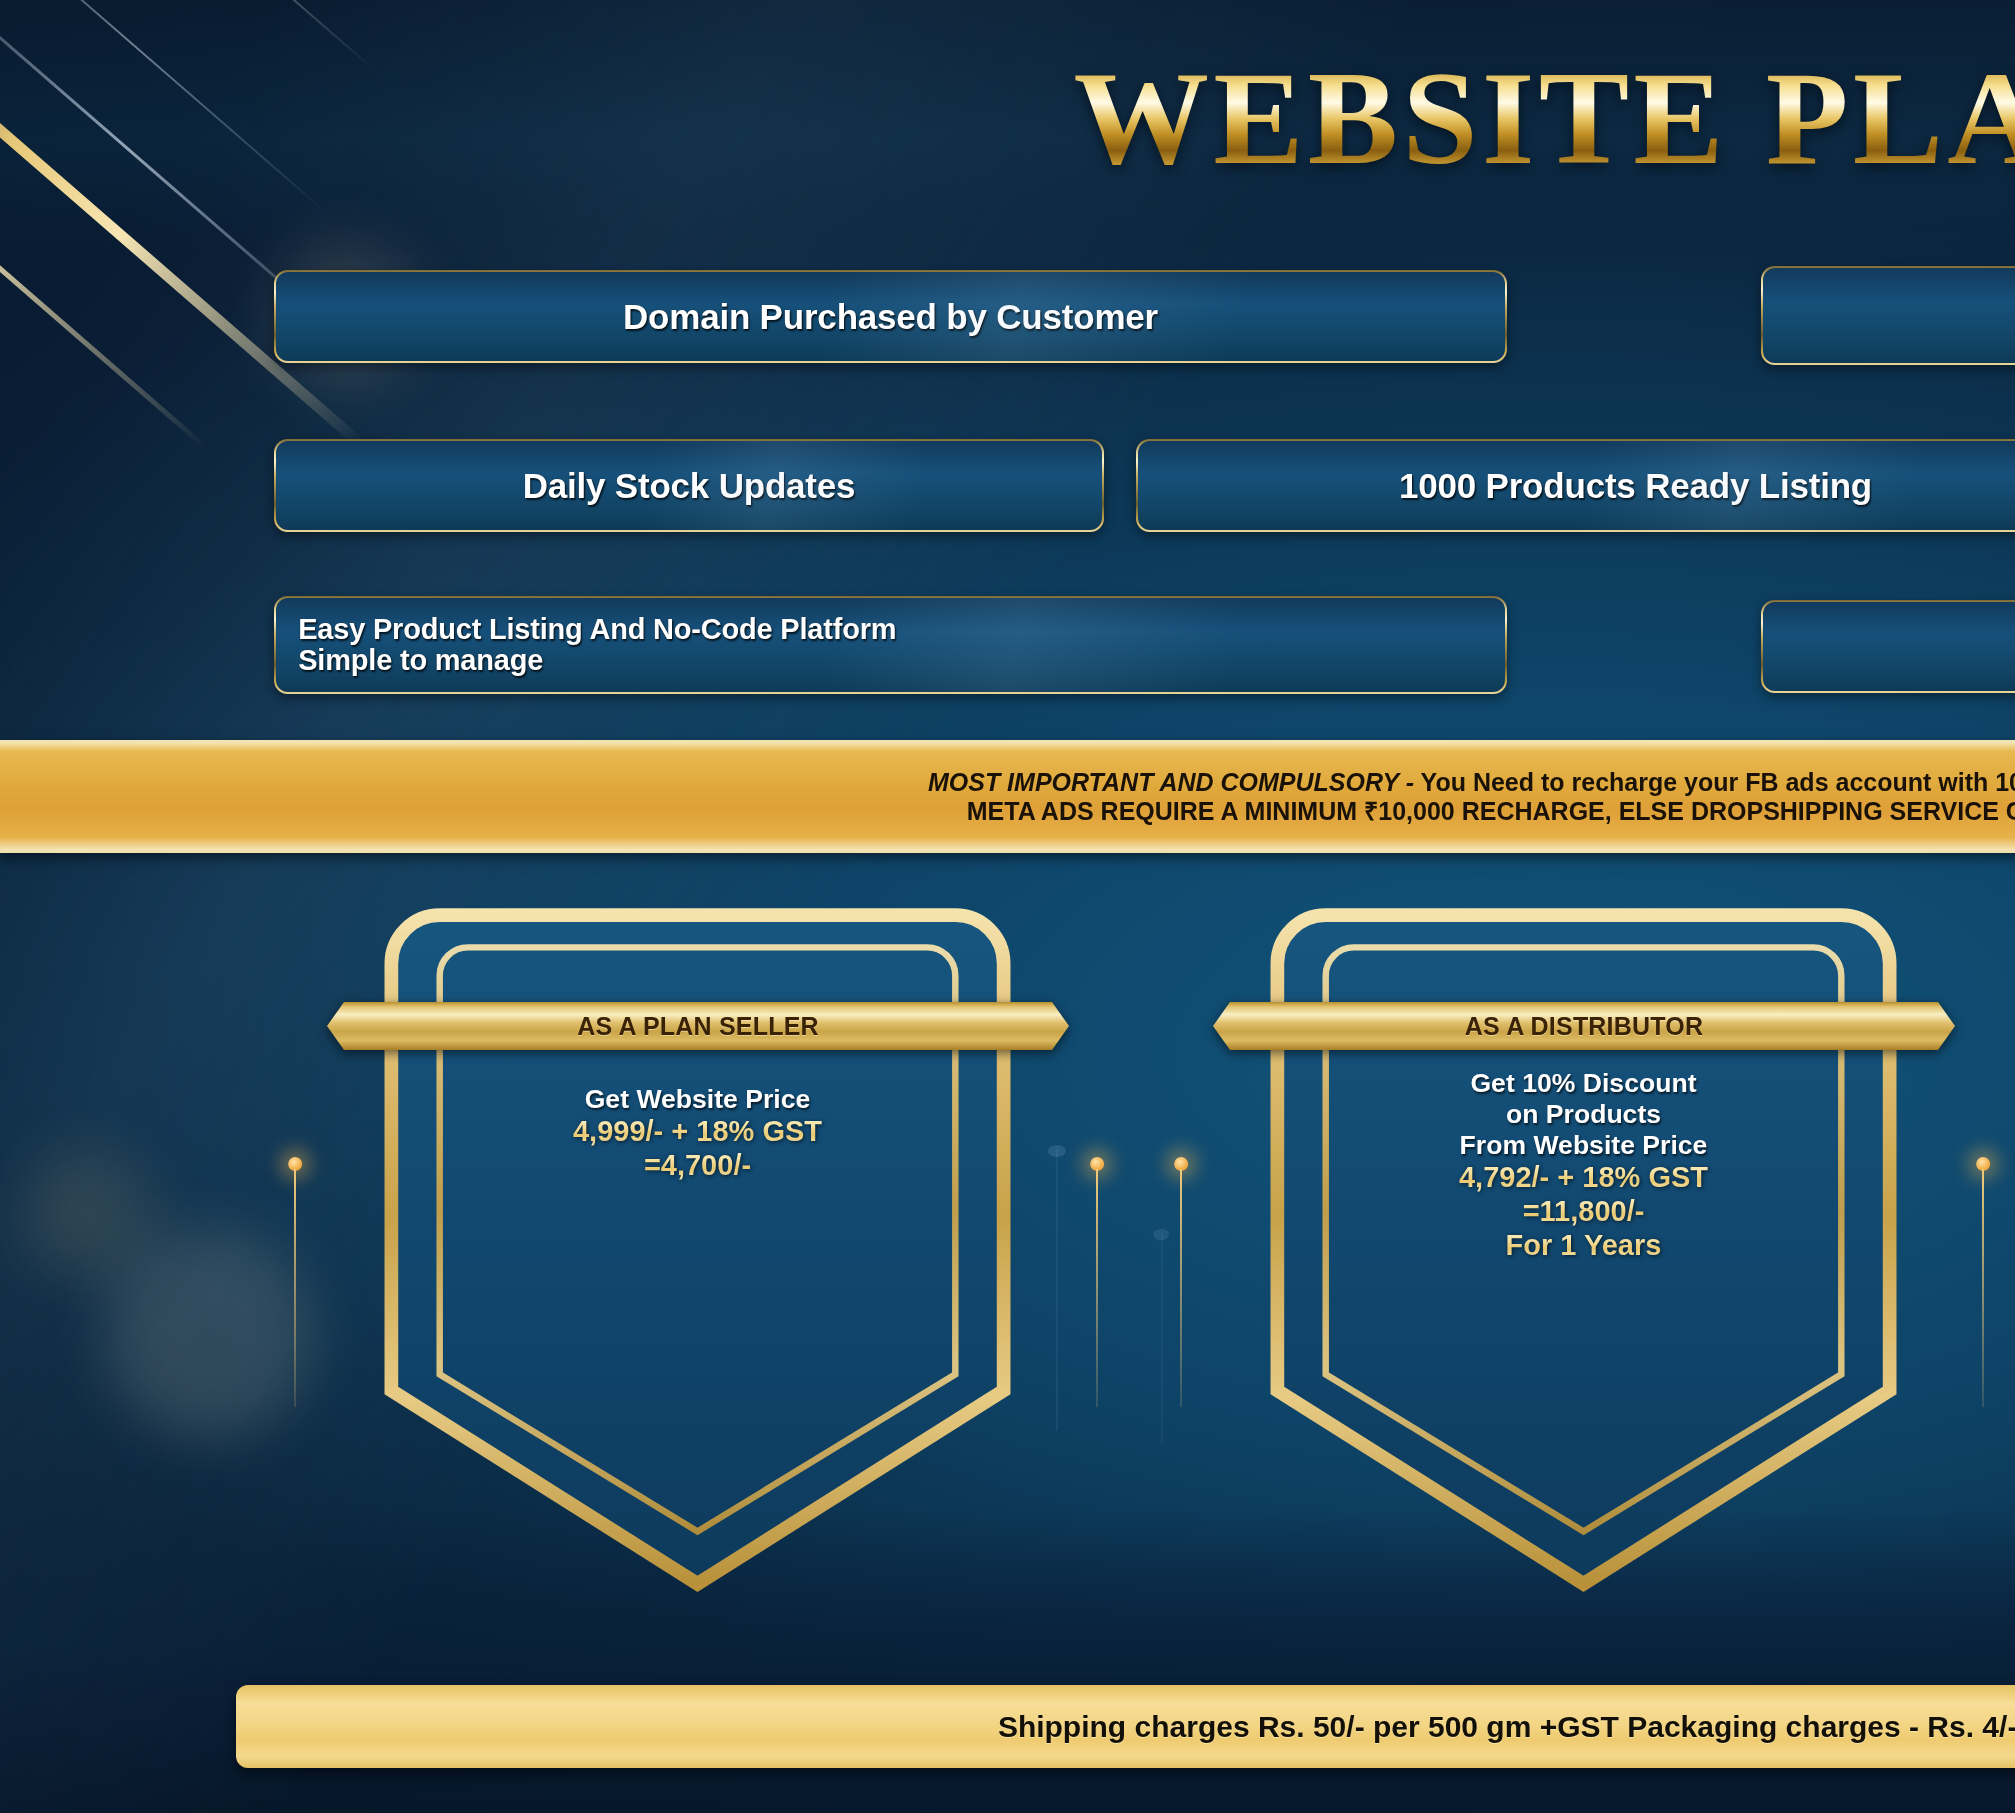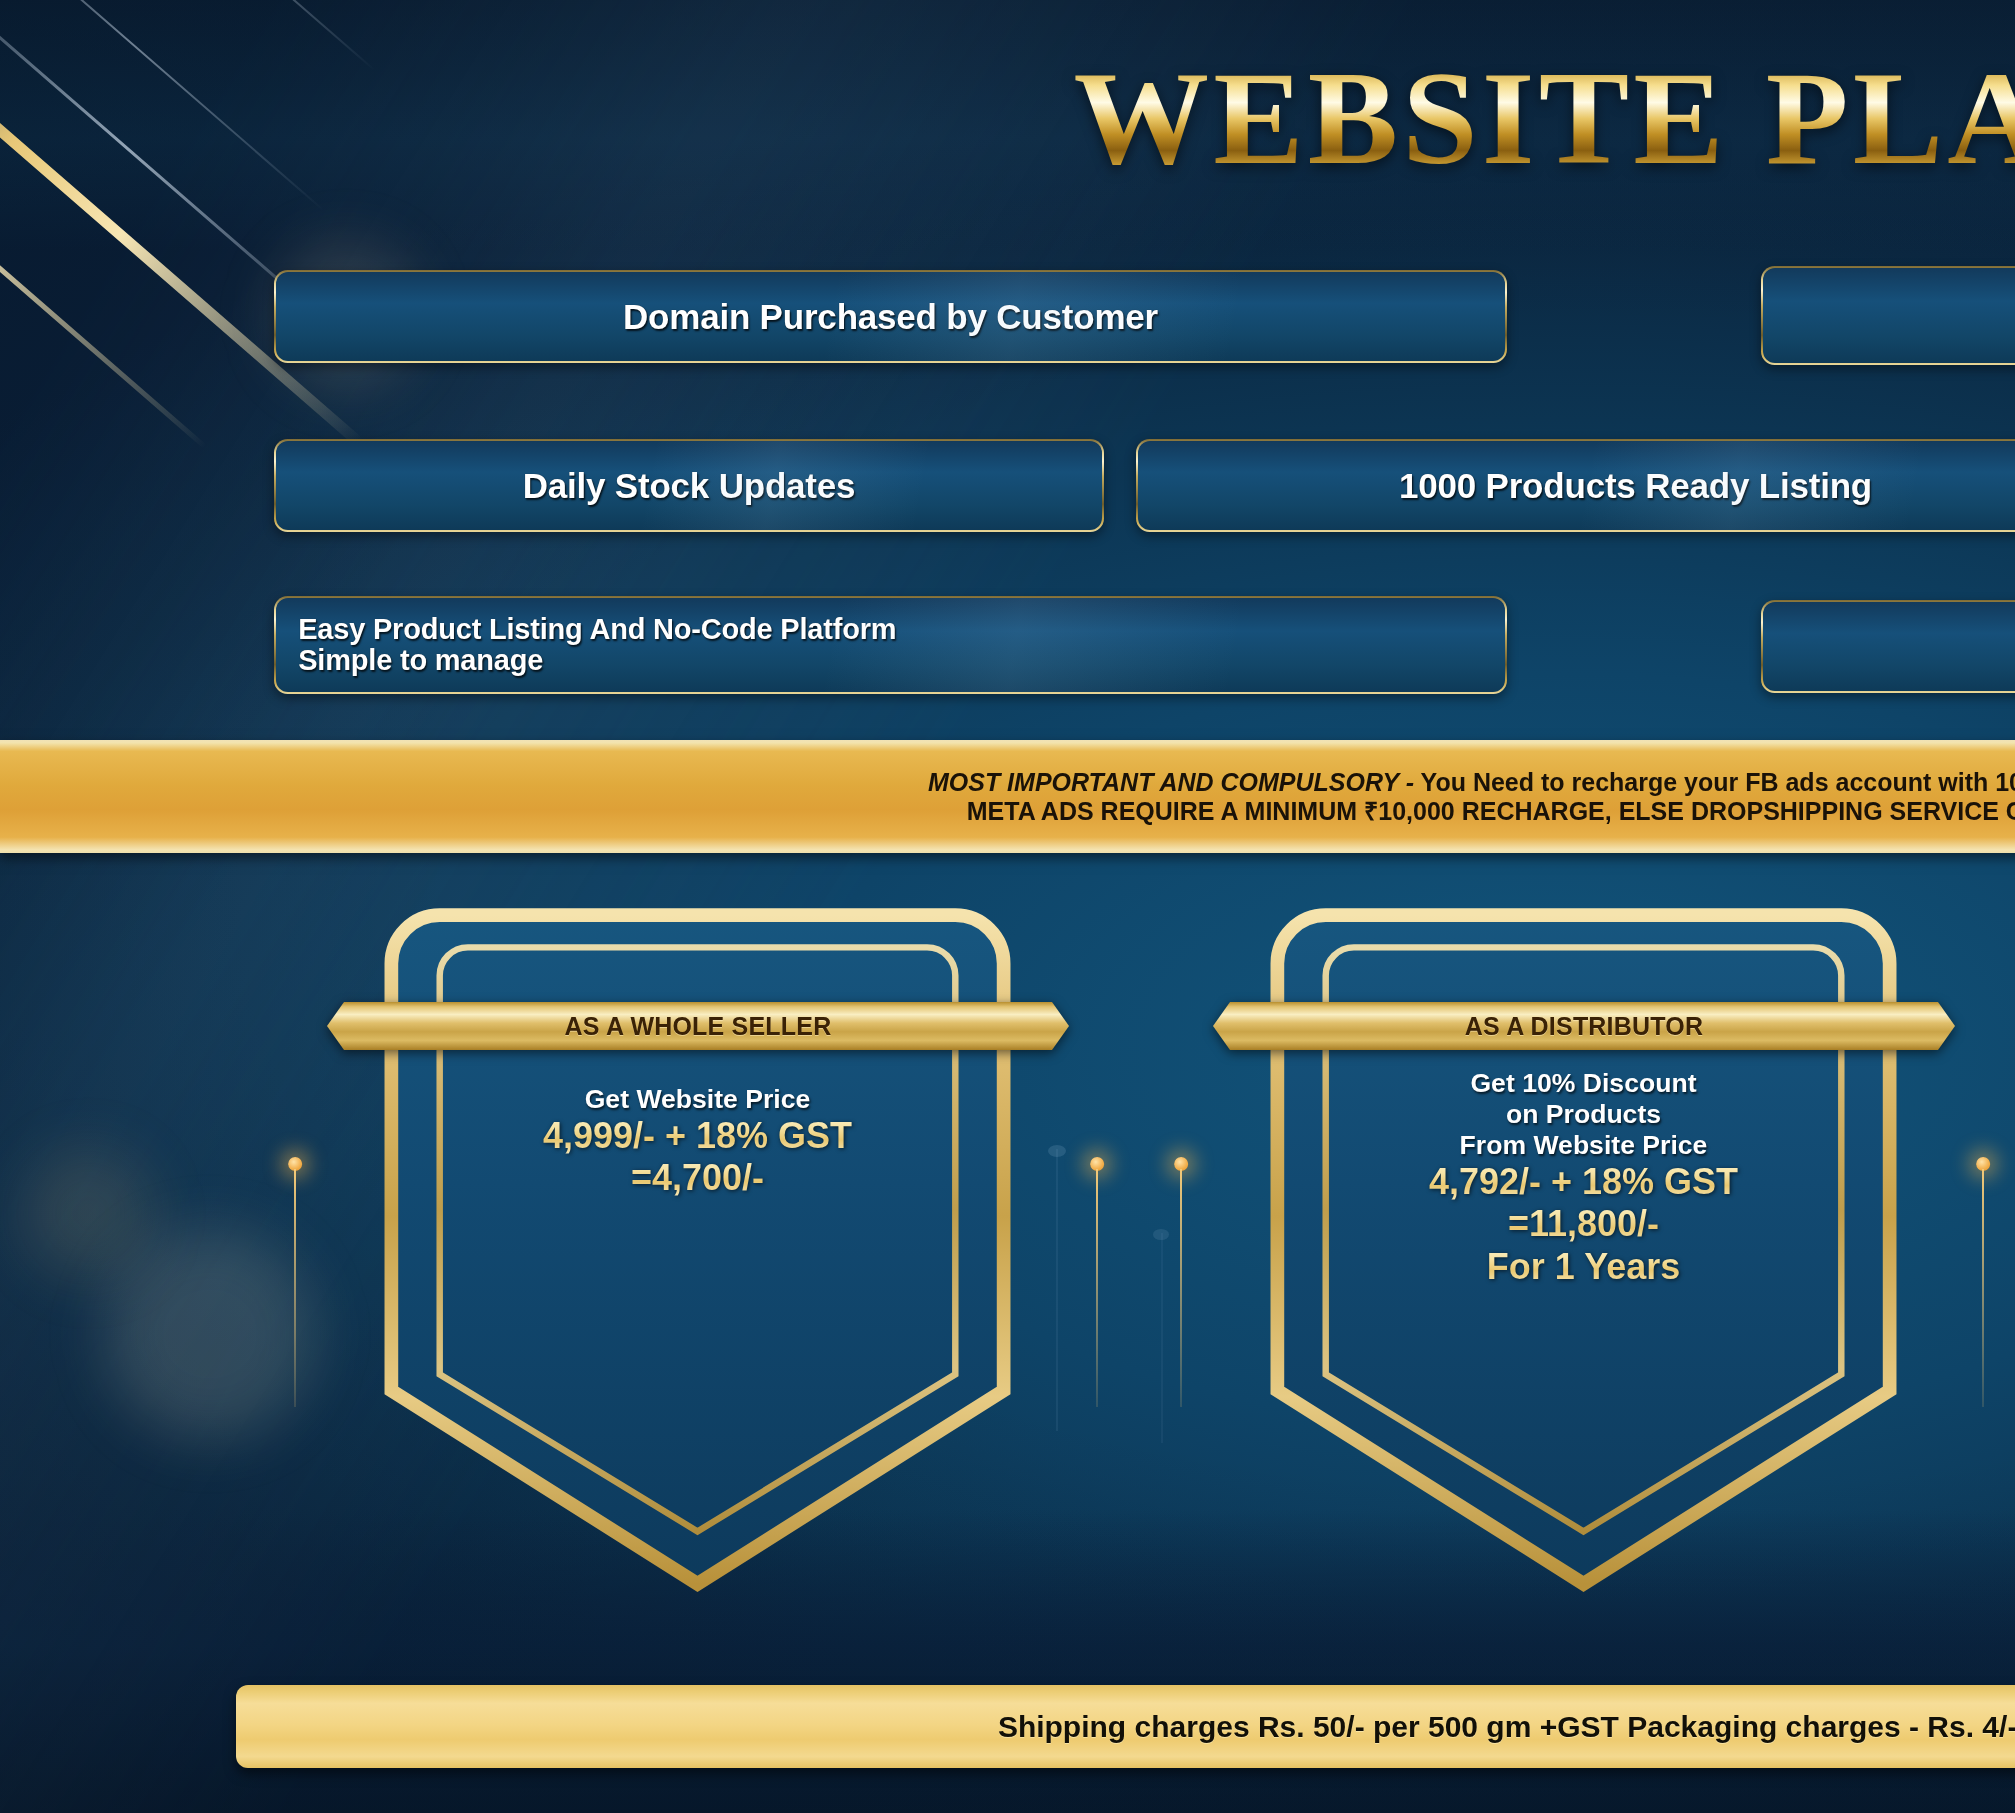--- a/index.html
+++ b/index.html
@@ -129,21 +129,21 @@
     position:relative; z-index:2;
     color:#3a2206; font-weight:bold; font-size:25px;
     letter-spacing:0.2px; white-space:nowrap;
     text-shadow:0 0.8px 0.4px rgba(255,238,190,.55);
   }
 
   .card-body { position:absolute; text-align:center; }
   .hl { color:#ffffff; font-weight:bold; font-size:26.6px; line-height:1.17;
         text-shadow:1.2px 1.6px 2.4px rgba(0,0,0,.7); }
   .pl {
-    font-weight:bold; font-size:36px; line-height:1.17;
+    font-weight:bold; font-size:29px; line-height:1.17;
     background:linear-gradient(180deg,#fdf3cd 0%,#f6e3a4 30%,#e9c871 58%,#f4e0a5 85%,#fbf0c6 100%);
     -webkit-background-clip:text; background-clip:text;
     color:transparent; -webkit-text-fill-color:transparent;
     filter:drop-shadow(1.2px 1.6px 2px rgba(0,0,0,.65));
   }
 
   .glowdot { position:absolute; }
   .glowdot .stem { position:absolute; width:2px; background:linear-gradient(180deg,#f3c978,rgba(243,201,120,.15)); left:50%; transform:translateX(-50%); }
   .glowdot .ball {
     position:absolute; width:13.7px; height:13.7px; border-radius:50%;
@@ -270,21 +270,21 @@
       <div class="ball"></div>
         <div class="stem" style="top:12px; bottom:0;"></div>
     </div>
     <div class="glowdot" style="left:758px; top:258px; height:250px;">
       <div class="ball"></div>
         <div class="stem" style="top:12px; bottom:0;"></div>
     </div>
 
     <div class="ribbon" style="left:-12px; top:103px; width:742px;">
       <div class="ribbon-bg"></div>
-      <div class="ribbon-txt">AS A WHOLE SELLER</div>
+      <div class="ribbon-txt">AS A PLAN SELLER</div>
     </div>
 
     <div class="card-body" style="left:32px; top:185px; width:653px;">
       <div class="hl">Get Website Price</div>
       <div class="pl">4,999/- + 18% GST</div>
       <div class="pl">=4,700/-</div>
     </div>
   </div>
 
   <div class="shield" style="left:1225px; top:899px; width:717px; height:709px;">

